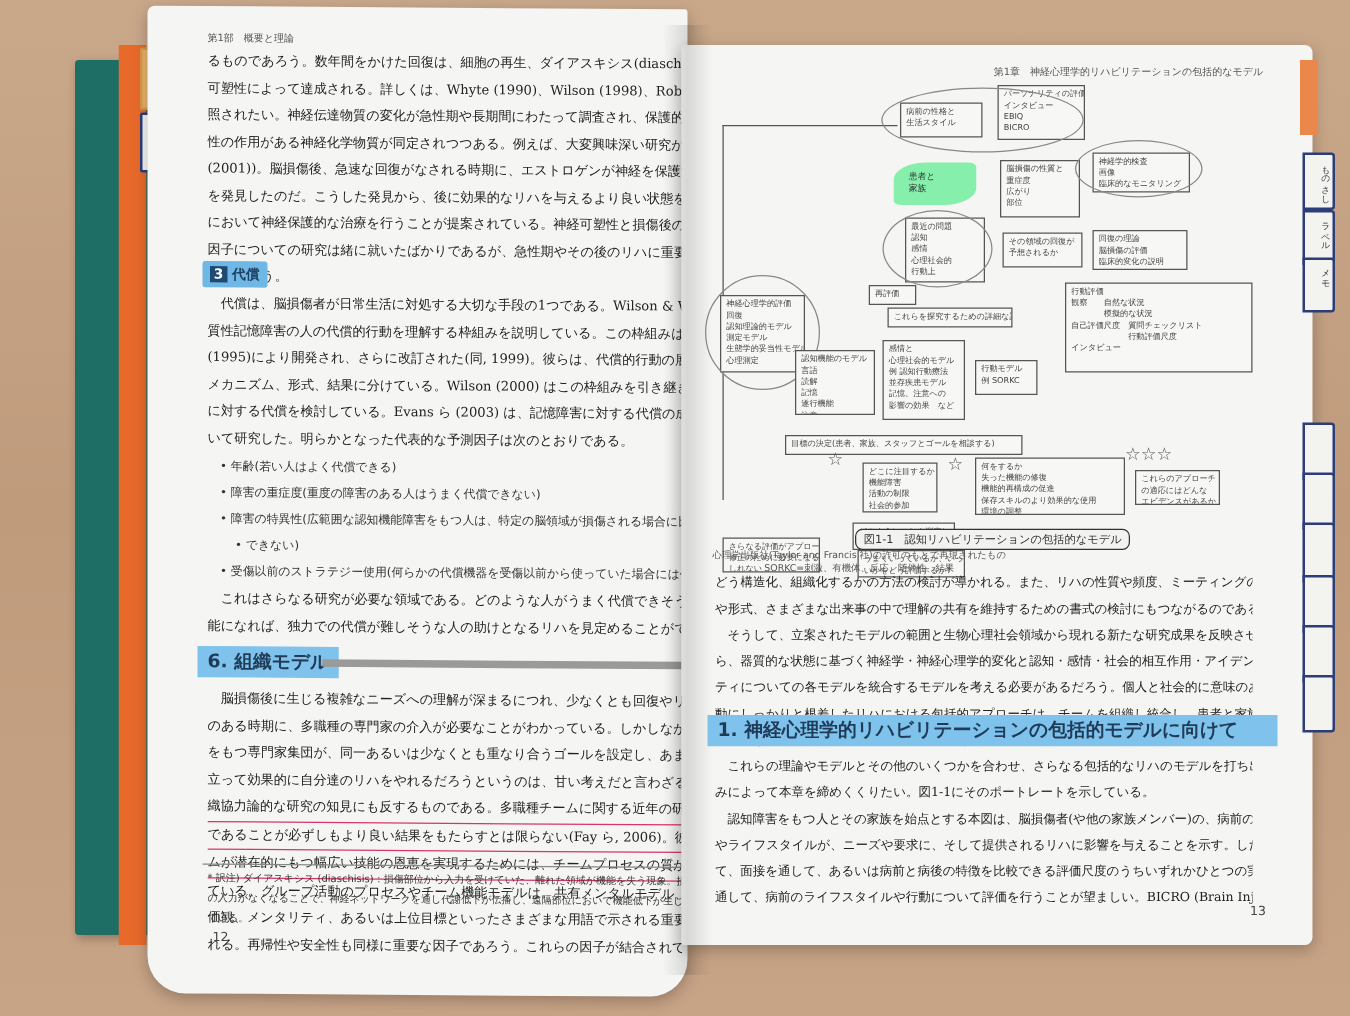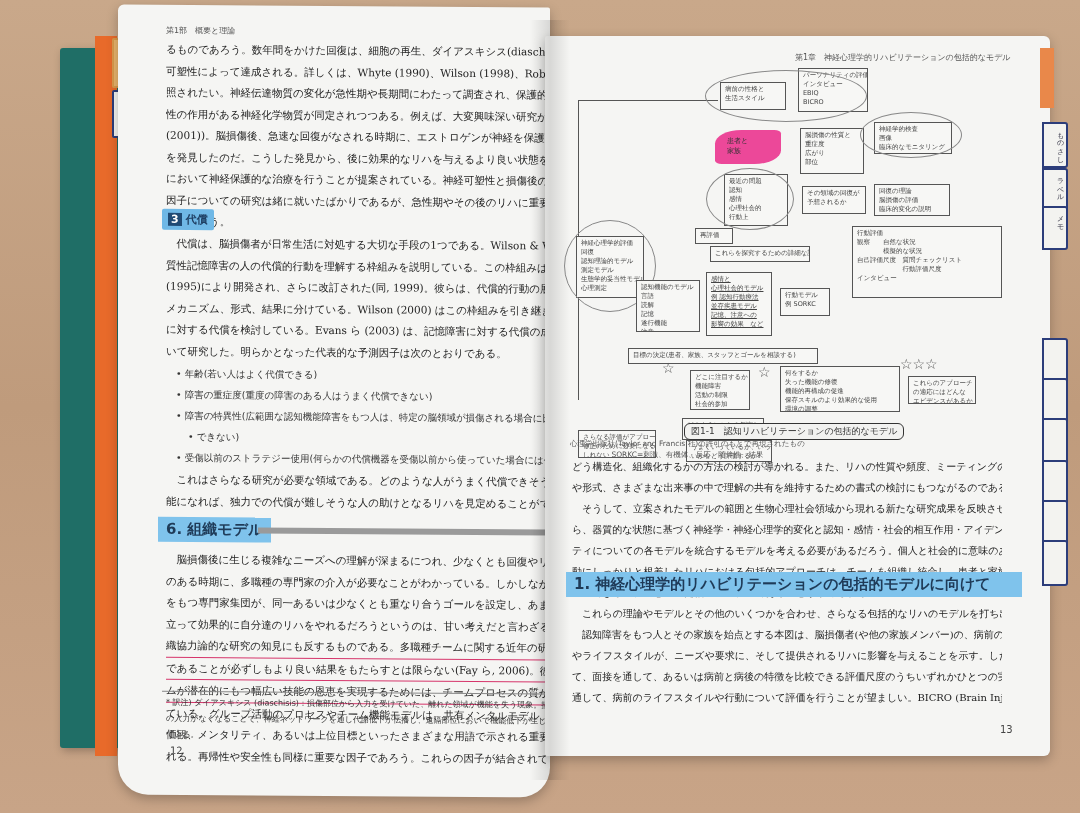--- a/index.html
+++ b/index.html
@@ -23,21 +23,21 @@
   .h2{position:absolute;font-size:15px;font-weight:bold;color:#1f3b58;background:#7fc3ec;padding:3px 8px;}
   .h2-rule{position:absolute;height:6px;background:#9a9a9a;}
   .bullets{position:absolute;font-size:9.5px;line-height:21px;color:#333;white-space:nowrap;overflow:hidden;}
   .bullets div::before{content:"• ";}
   .redline{border-bottom:1.5px solid #d6356b;}
   .footnote{position:absolute;font-size:8px;line-height:16px;color:#333;white-space:nowrap;overflow:hidden;}
   .fn-rule{position:absolute;height:1px;background:#888;}
   .pgnum{position:absolute;font-size:10px;color:#444;}
   .diagram{position:absolute;left:570px;top:60px;width:440px;height:360px;}
   .box{position:absolute;border:1.2px solid #555;background:#f7f7f5;font-size:6.5px;line-height:9px;color:#444;padding:2px 4px;white-space:pre;overflow:hidden;}
-  .wavy{position:absolute;background:#ec4899;color:#333;font-size:7px;padding:6px 12px;border-radius:40% 10% 40% 10%;}
+  .wavy{position:absolute;background:#86efac;color:#333;font-size:7px;padding:6px 12px;border-radius:40% 10% 40% 10%;}
   .ellipse{position:absolute;border:1px solid #888;border-radius:50%;}
   .line{position:absolute;background:#555;}
   .caption{position:absolute;font-size:9px;color:#333;border:1.5px solid #333;border-radius:6px;padding:1px 6px;background:#f2f2f0;}
   .credit{position:absolute;font-size:7.5px;line-height:11px;color:#555;white-space:nowrap;text-align:center;}
   .tab-right{position:absolute;left:1042px;width:20px;border:2px solid #2c3d7a;background:#f3f3f0;font-size:7px;color:#334;writing-mode:vertical-rl;padding:3px 1px;border-radius:0 3px 3px 0;}
   .orange-strip{position:absolute;left:1040px;top:48px;width:14px;height:60px;background:#e9884a;}
   .star{position:absolute;color:#555;font-size:14px;}
 </style>
 </head>
 <body>
@@ -182,21 +182,21 @@
 測定モデル
 生態学的妥当性モデル
 心理測定</div>
   <div class="ellipse" style="left:-6px;top:160px;width:90px;height:90px;"></div>
   <div class="box" style="left:66px;top:220px;width:54px;height:46px;">認知機能のモデル
 言語
 読解
 記憶
 遂行機能
 注意</div>
-  <div class="box" style="left:136px;top:212px;width:56px;height:58px;text-decoration:underline;">感情と
+  <div class="box" style="left:136px;top:212px;width:56px;height:58px;">感情と
 心理社会的モデル
 例 認知行動療法
 並存疾患モデル
 記憶、注意への
 影響の効果　など</div>
   <div class="box" style="left:210px;top:228px;width:40px;height:22px;">行動モデル
 例 SORKC</div>
 
   <div class="box" style="left:58px;top:288px;width:180px;height:10px;">目標の決定(患者、家族、スタッフとゴールを相談する)</div>
 
@@ -239,17 +239,18 @@
   <p>ら、器質的な状態に基づく神経学・神経心理学的変化と認知・感情・社会的相互作用・アイデンティ</p>
   <p>ティについての各モデルを統合するモデルを考える必要があるだろう。個人と社会的に意味のある活</p>
   <p>動にしっかりと根差したリハにおける包括的アプローチは、チームを組織し統合し、患者と家族にも</p>
   <p>適応できるモデルといった幅広いモデルであることが求められる。</p>
 </div>
 
 <div class="h2" style="left:566px;top:572px;width:440px;">1. 神経心理学的リハビリテーションの包括的モデルに向けて</div>
 
 <div class="body-text" style="left:572px;top:603px;width:430px;font-size:10px;line-height:21px;">
   <p class="indent">これらの理論やモデルとその他のいくつかを合わせ、さらなる包括的なリハのモデルを打ち出す試</p>
+  <p>みによって本章を締めくくりたい。図1-1にそのポートレートを示している。</p>
   <p class="indent">認知障害をもつ人とその家族を始点とする本図は、脳損傷者(や他の家族メンバー)の、病前の性格</p>
   <p>やライフスタイルが、ニーズや要求に、そして提供されるリハに影響を与えることを示す。したがっ</p>
   <p>て、面接を通して、あるいは病前と病後の特徴を比較できる評価尺度のうちいずれかひとつの実施を</p>
   <p>通して、病前のライフスタイルや行動について評価を行うことが望ましい。BICRO (Brain Injury</p>
 </div>
 
 </body></html>

